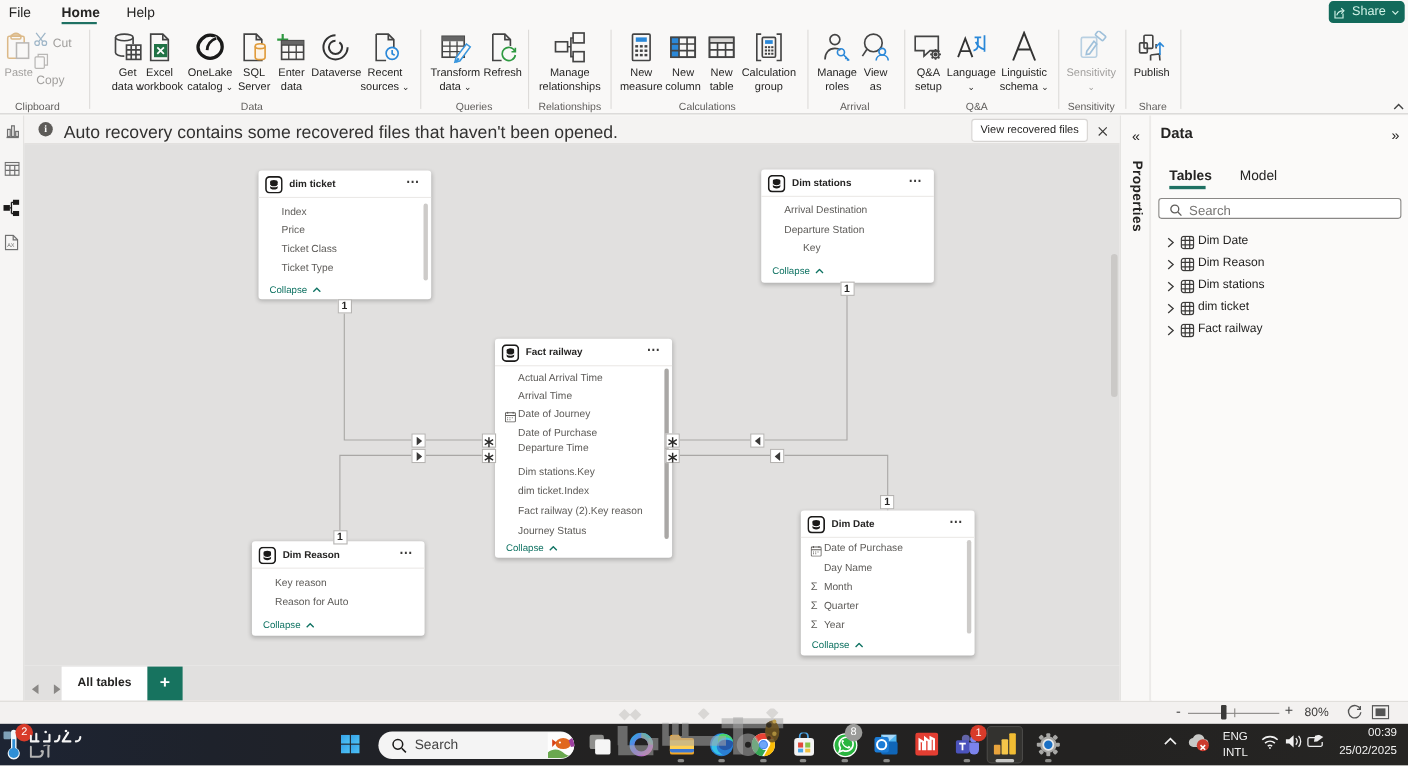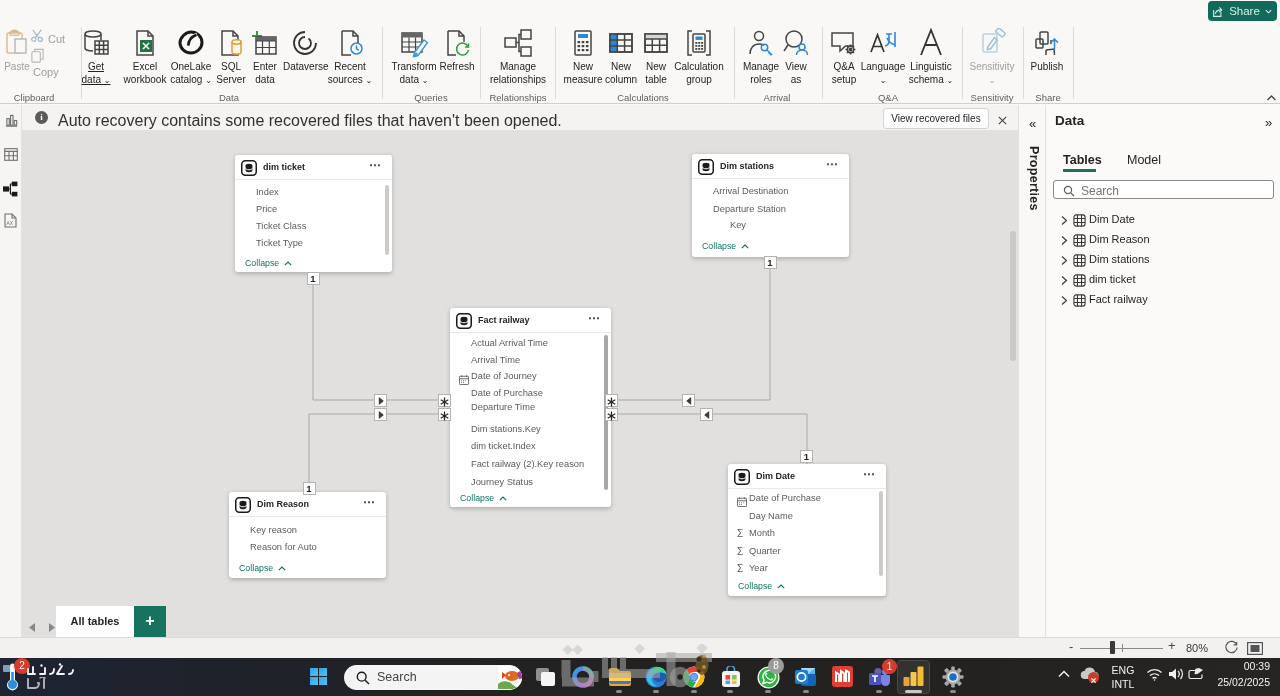--- a/index.html
+++ b/index.html
@@ -44,20 +44,26 @@
 .drow{position:absolute;left:0;font-size:11px;color:#252423;white-space:nowrap;}
 
 #taskbar{position:absolute;left:0;top:658px;width:1280px;height:38px;-webkit-font-smoothing:antialiased;background:linear-gradient(90deg,#1d2433 0%,#1e222b 15%,#232222 42%,#232221 78%,#262523 100%);}
 .tico{position:absolute;top:8px;width:22px;height:22px;}
 .tdot{position:absolute;top:32px;width:6px;height:3px;border-radius:2px;background:#8a8a88;}
 </style>
 </head>
 <body>
 <div id="app">
 
+<div id="menubar">
+  <div class="mitem" style="left:8px;">File</div>
+  <div class="mitem" style="left:56px;font-weight:bold;">Home</div>
+  <div class="abs" style="left:56px;top:20px;width:32px;height:2.5px;background:#1f7163;"></div>
+  <div class="mitem" style="left:115px;">Help</div>
+</div>
 <div id="share">
   <svg width="13" height="13" viewBox="0 0 16 16" fill="none" stroke="#d2f2e7" stroke-width="1.3">
         <path d="M2 6v8h9v-5"></path>
         <path d="M4 11c1-4 4-5 7-5"></path>
         <path d="M8 3.5 11 6.5 8 9.5" transform="translate(1,-0.5)"></path>
       </svg>
   <span>Share</span>
   <svg width="9" height="9" viewBox="0 0 10 10" fill="none" stroke="#d2f2e7" stroke-width="1.2">
         <path d="M2 3.5 5 6.5 8 3.5"></path>
       </svg>
@@ -81,21 +87,21 @@
             <path d="M5.5 10.5 12 2M9.5 10.5 3 2"></path>
           </svg><span style="font-size:11px;margin-left:3px;">Cut</span></div>
     <div style="height:16px;margin-top:4px;"><svg width="15" height="15" viewBox="0 0 16 16" fill="none" stroke="#b9b7b5" stroke-width="1.2">
             <rect x="2" y="4" width="9" height="11" rx="1"></rect>
             <path d="M5 4V1.5h9V12h-3"></path>
           </svg><span style="font-size:11px;margin-left:3px;">Copy</span></div>
   </div>
   <div class="glabel" style="left:34px;">Clipboard</div>
   <div class="gsep" style="left:81px;"></div>
 
-  <div class="rbtn" style="left:76px;width:40px;text-decoration:underline;">
+  <div class="rbtn" style="left:96px;width:40px;">
     <div class="ric"><svg width="30" height="30" viewBox="0 0 30 30" fill="none" stroke="#444" stroke-width="1.5">
             <path d="M4 6c0-1.7 3.6-3 8-3s8 1.3 8 3-3.6 3-8 3-8-1.3-8-3z"></path>
             <path d="M4 6v14c0 1.7 3.6 3 8 3"></path>
             <path d="M20 6v6"></path>
             <rect x="14" y="13" width="13" height="13" fill="#f9f8f7"></rect>
             <path d="M14 17.3h13M14 21.6h13M18.3 13v13M22.6 13v13"></path>
           </svg></div>
     <div>Get<br>data <span style="font-size:8px;">⌄</span></div>
   </div>
   <div class="rbtn" style="left:122px;width:46px;">

